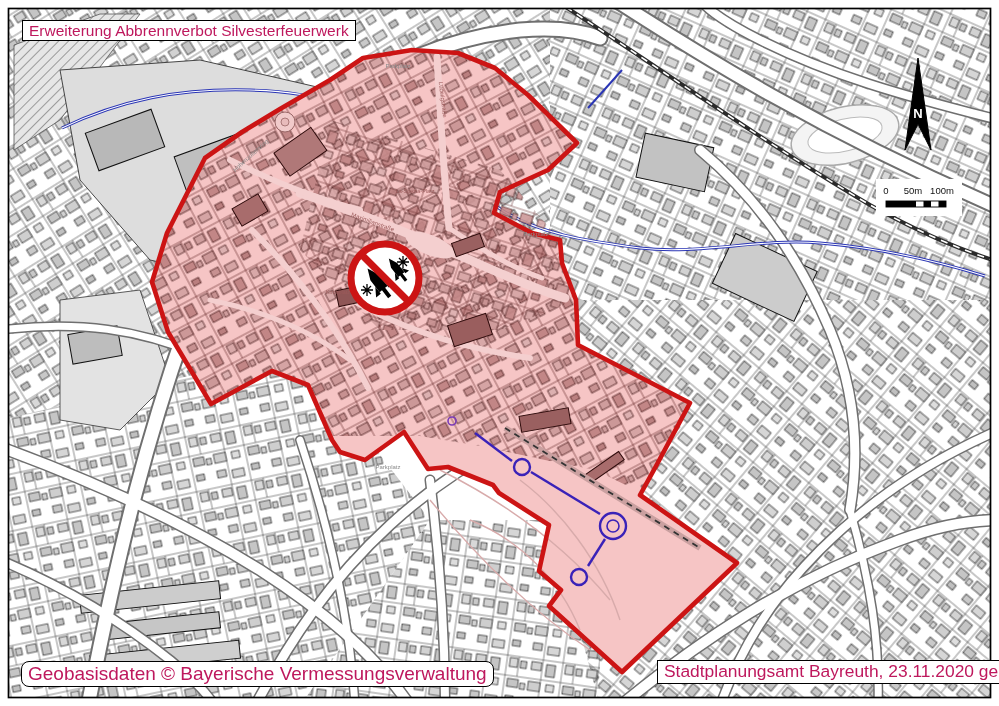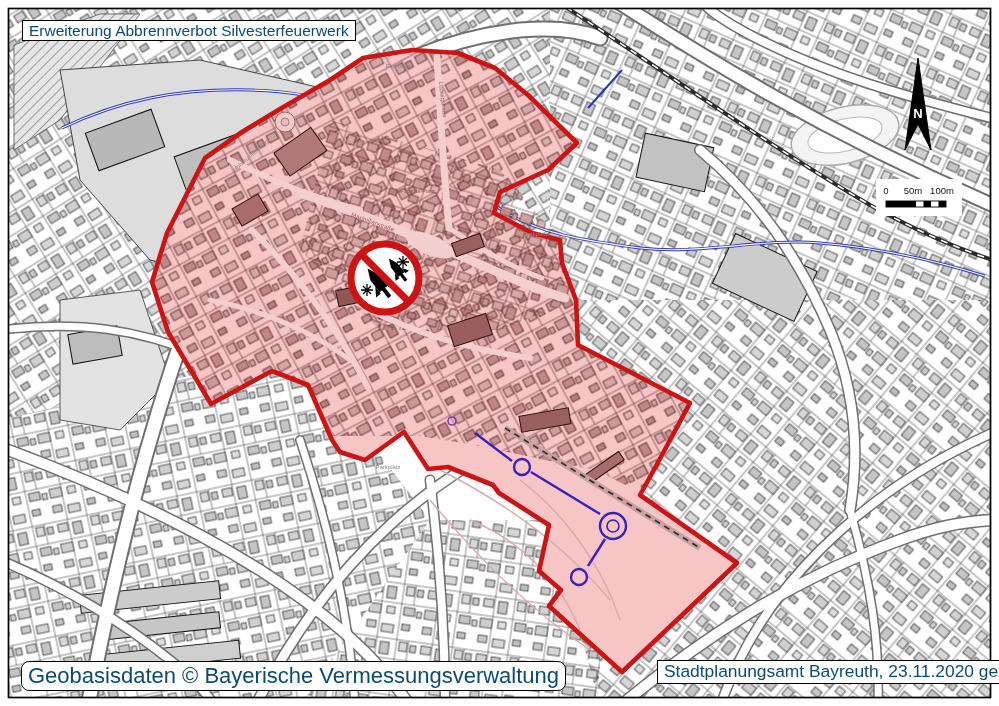--- a/index.html
+++ b/index.html
@@ -1,22 +1,22 @@
 <!DOCTYPE html>
 <html><head>
 <meta charset="utf-8">
 <style>
   html,body{margin:0;padding:0;background:#e8e8e8;}
   .page{position:relative;width:999px;height:706px;background:#ffffff;overflow:hidden;
         font-family:"Liberation Sans", sans-serif;}
   .map-svg{position:absolute;left:0;top:0;}
   .box{position:absolute;background:#ffffff;border:1.3px solid #000;padding:0 6px;
-       white-space:nowrap;color:#0c4a6e;line-height:1.25;}
+       white-space:nowrap;color:#be185d;line-height:1.25;}
   .box.title{left:22px;top:20px;font-size:15.5px;}
-  .box.credit{left:21px;top:661px;font-size:22px;border-radius:8px;}
+  .box.credit{left:21px;top:661px;font-size:19px;border-radius:8px;}
   .box.source{left:657px;top:660px;font-size:17.4px;}
 </style>
 </head>
 <body>
 
 <div class="page">
 
 <svg class="map-svg" width="999" height="706" viewBox="0 0 999 706">
   <defs>
     <clipPath id="mapclip">

